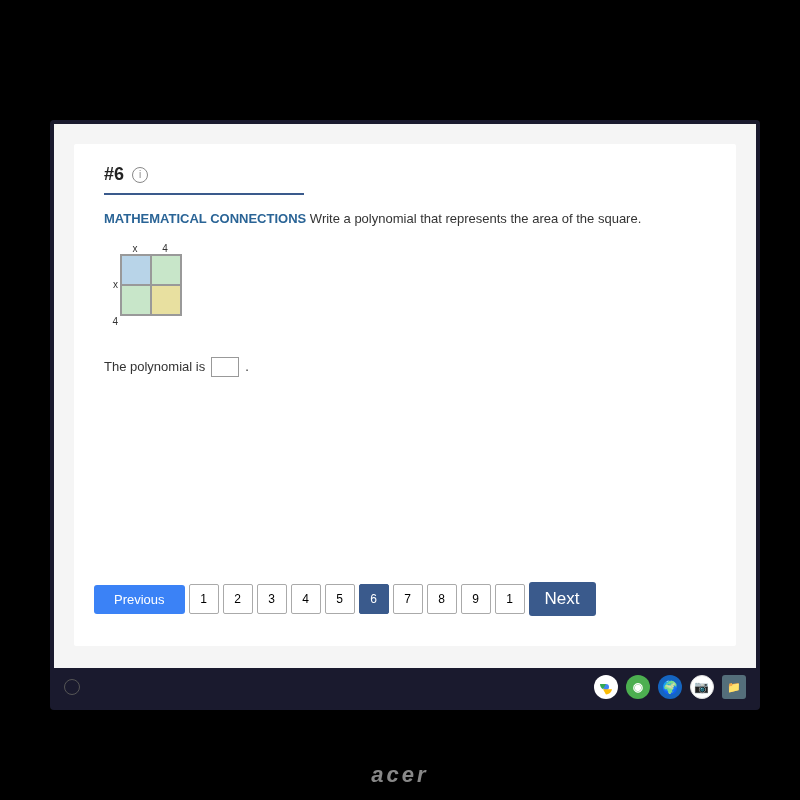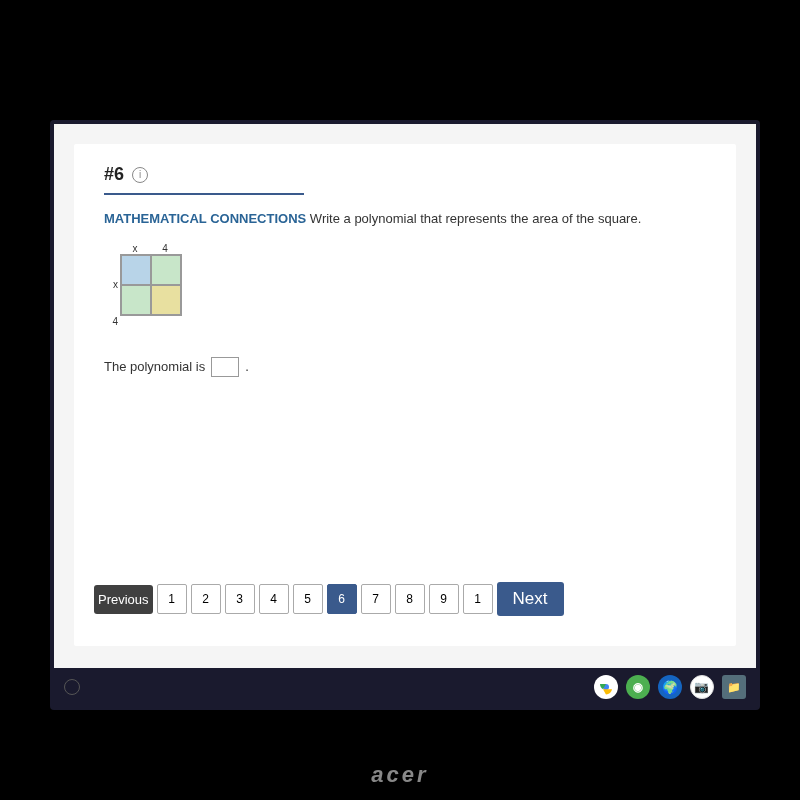--- a/index.html
+++ b/index.html
@@ -147,24 +147,24 @@
     .pagination {
       position: absolute;
       bottom: 30px;
       left: 20px;
       display: flex;
       align-items: center;
       gap: 4px;
     }
 
     .btn-previous {
-      background: #404040;
+      background: #3b82f6;
       color: #fff;
       border: none;
-      padding: 7px 4px;
+      padding: 7px 20px;
       font-size: 13px;
       cursor: pointer;
       border-radius: 3px;
     }
 
     .btn-next {
       background: #3a5a8c;
       color: #fff;
       border: none;
       padding: 7px 16px;

